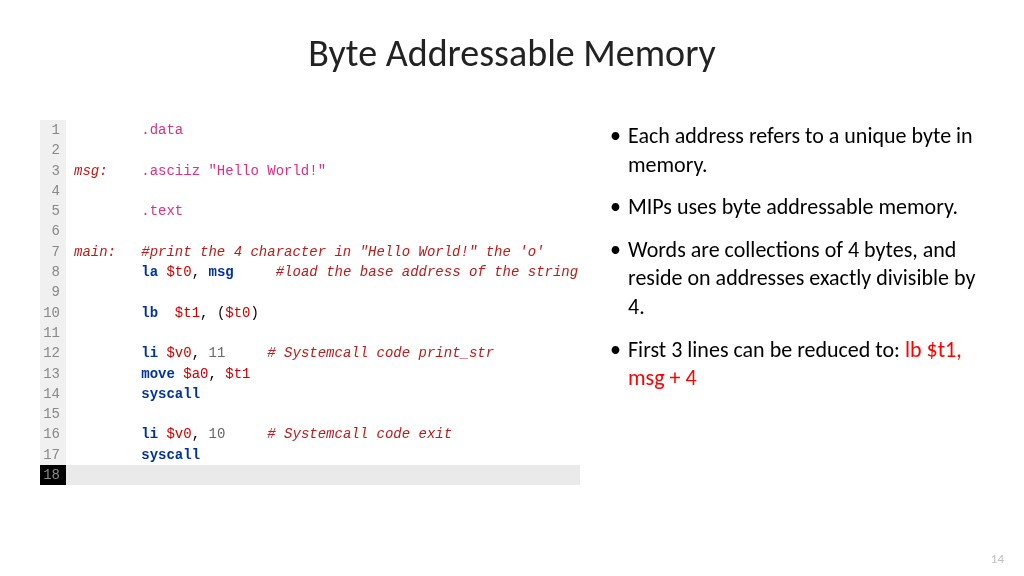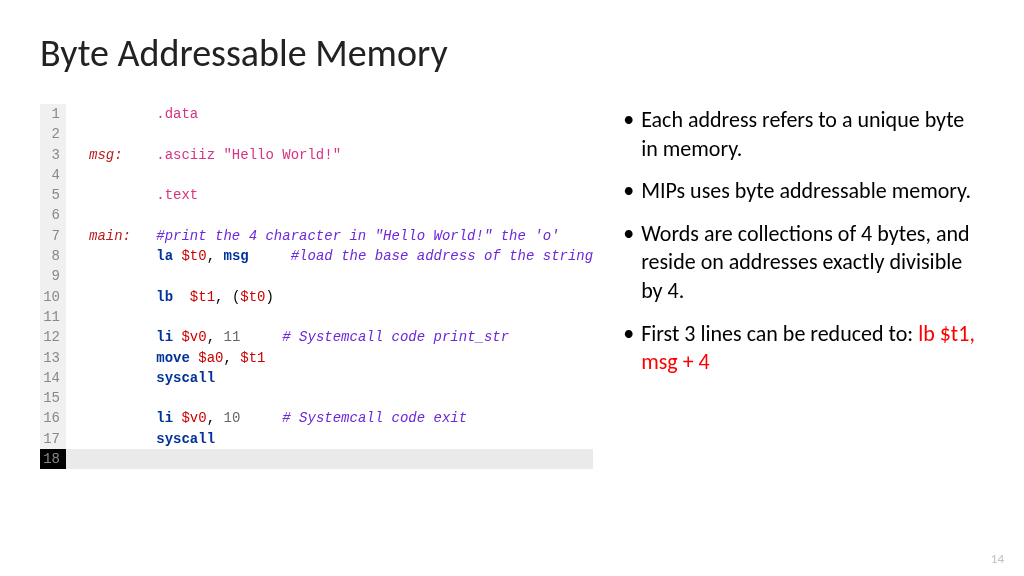--- a/index.html
+++ b/index.html
@@ -11,21 +11,22 @@
     color: #000;
     position: relative;
     overflow: hidden;
   }
   .slide {
     padding: 30px 40px 0 40px;
   }
   .title {
     font-size: 38px;
     font-weight: 400;
-    margin-bottom: 28px;
+    text-align: center;
+    margin-bottom: 44px;
     color: #222;
   }
   .content {
     display: flex;
     gap: 30px;
   }
   .code-block {
     flex: 0 0 540px;
     font-family: "Courier New", monospace;
     font-size: 14px;
@@ -39,32 +40,32 @@
     text-align: right;
     padding-right: 6px;
     background: #f0f0f0;
     color: #888;
     user-select: none;
   }
   .last-gutter {
     background: #000000;
   }
   .code-body {
-    padding-left: 23px;
+    padding-left: 8px;
     white-space: pre;
     background: #fff;
   }
   .last-code {
     background: #eaeaea;
     flex: 1;
   }
   .lbl { color: #b91c1c; font-style: italic; }
   .dir { color: #d63384; } 
   .str { color: #d63384; }
-  .cmt { color: #6d28d9; font-style: italic; }
+  .cmt { color: #b91c1c; font-style: italic; }
   .ins { color: #003399; font-weight: bold; }
   .reg { color: #cc0000; text-align: right; }
   .num { color: #666; }
 
   .bullets {
     flex: 1;
     font-size: 22px;
     line-height: 1.3;
     padding-top: 2px;
   }

